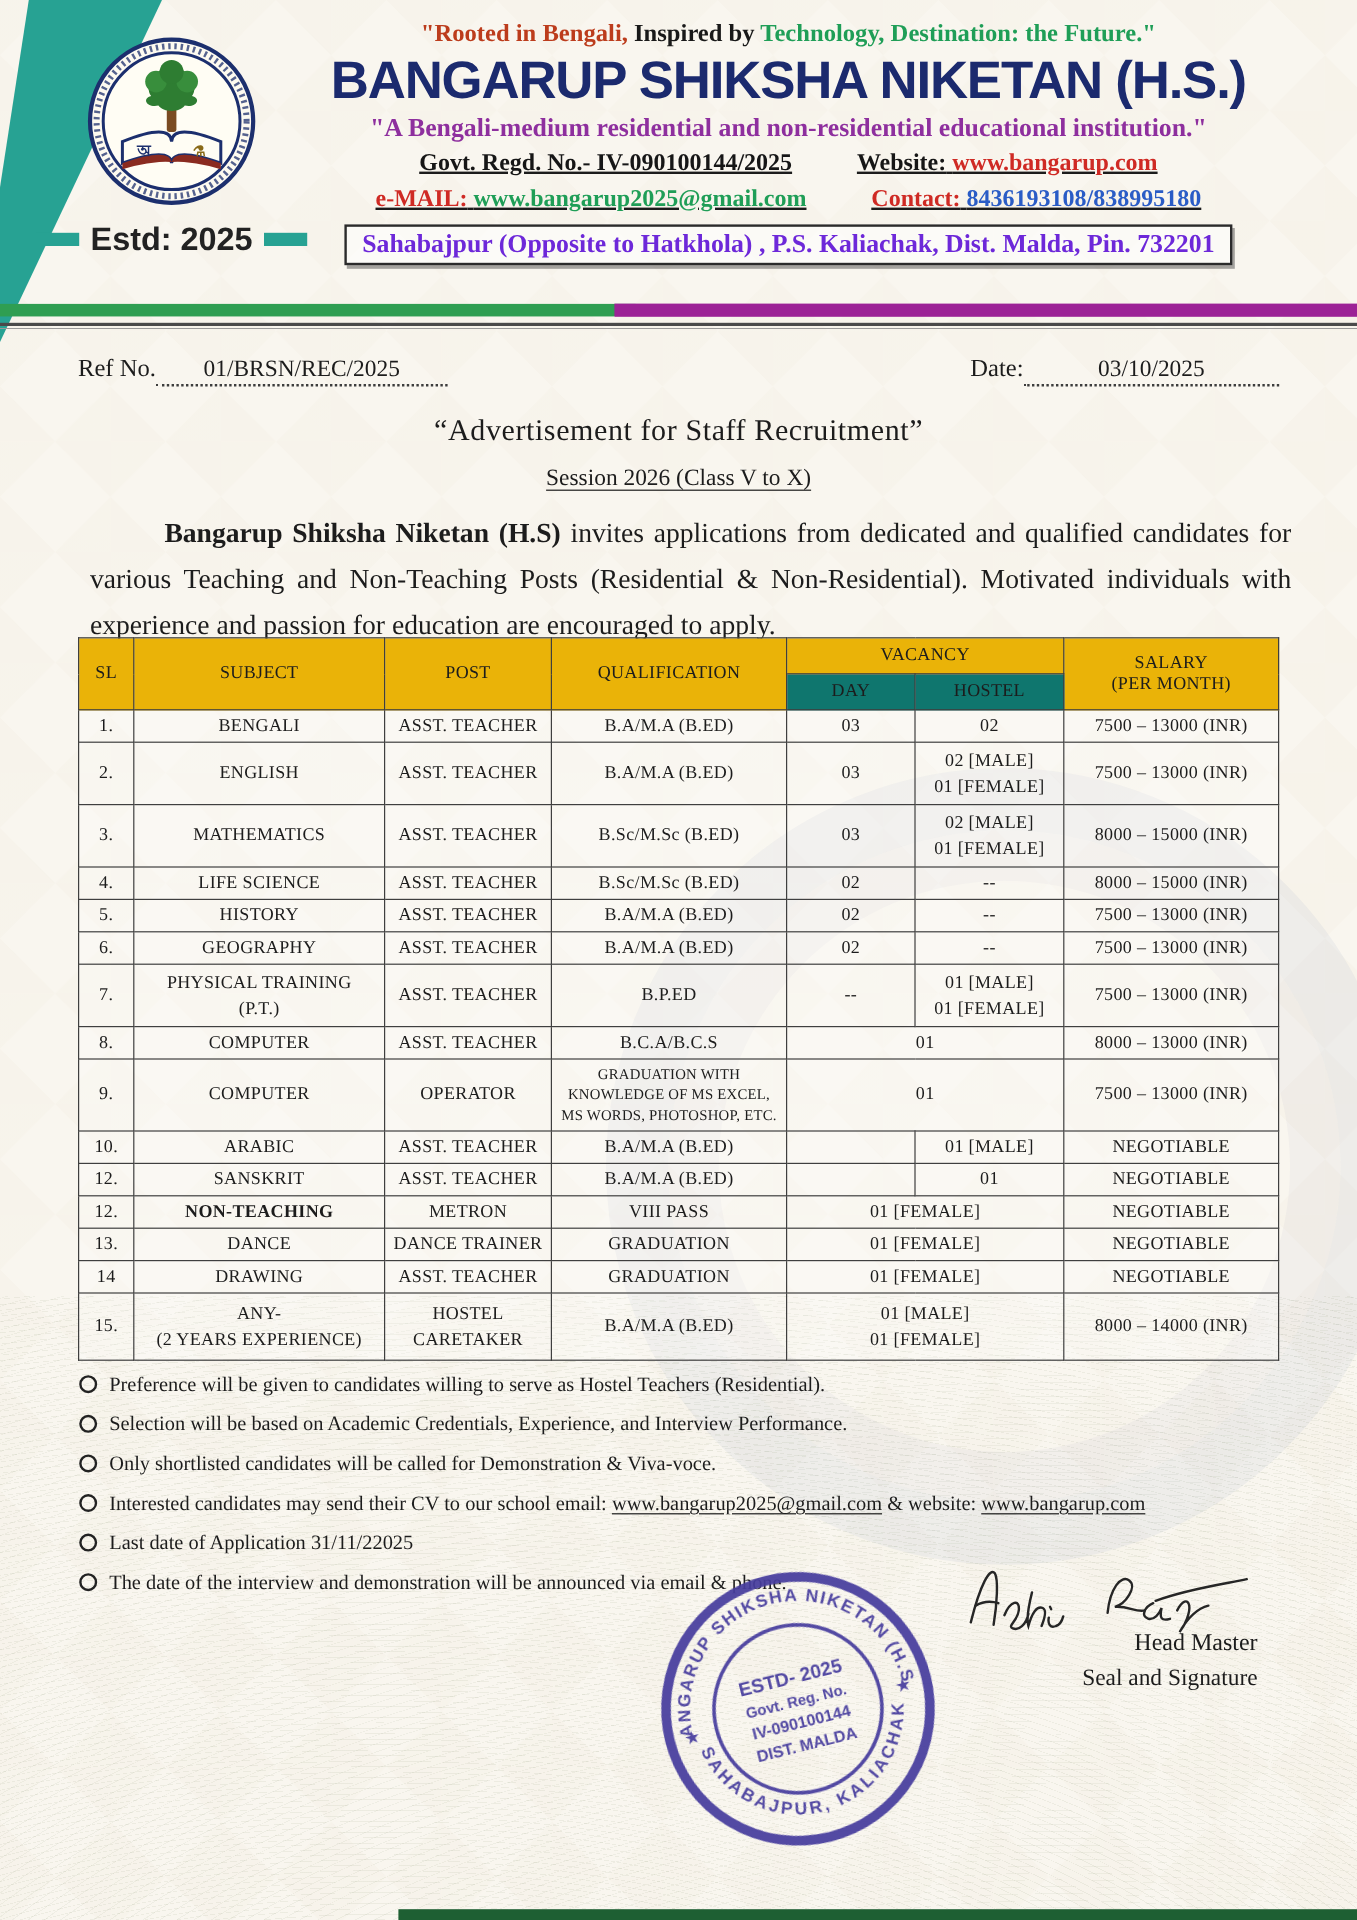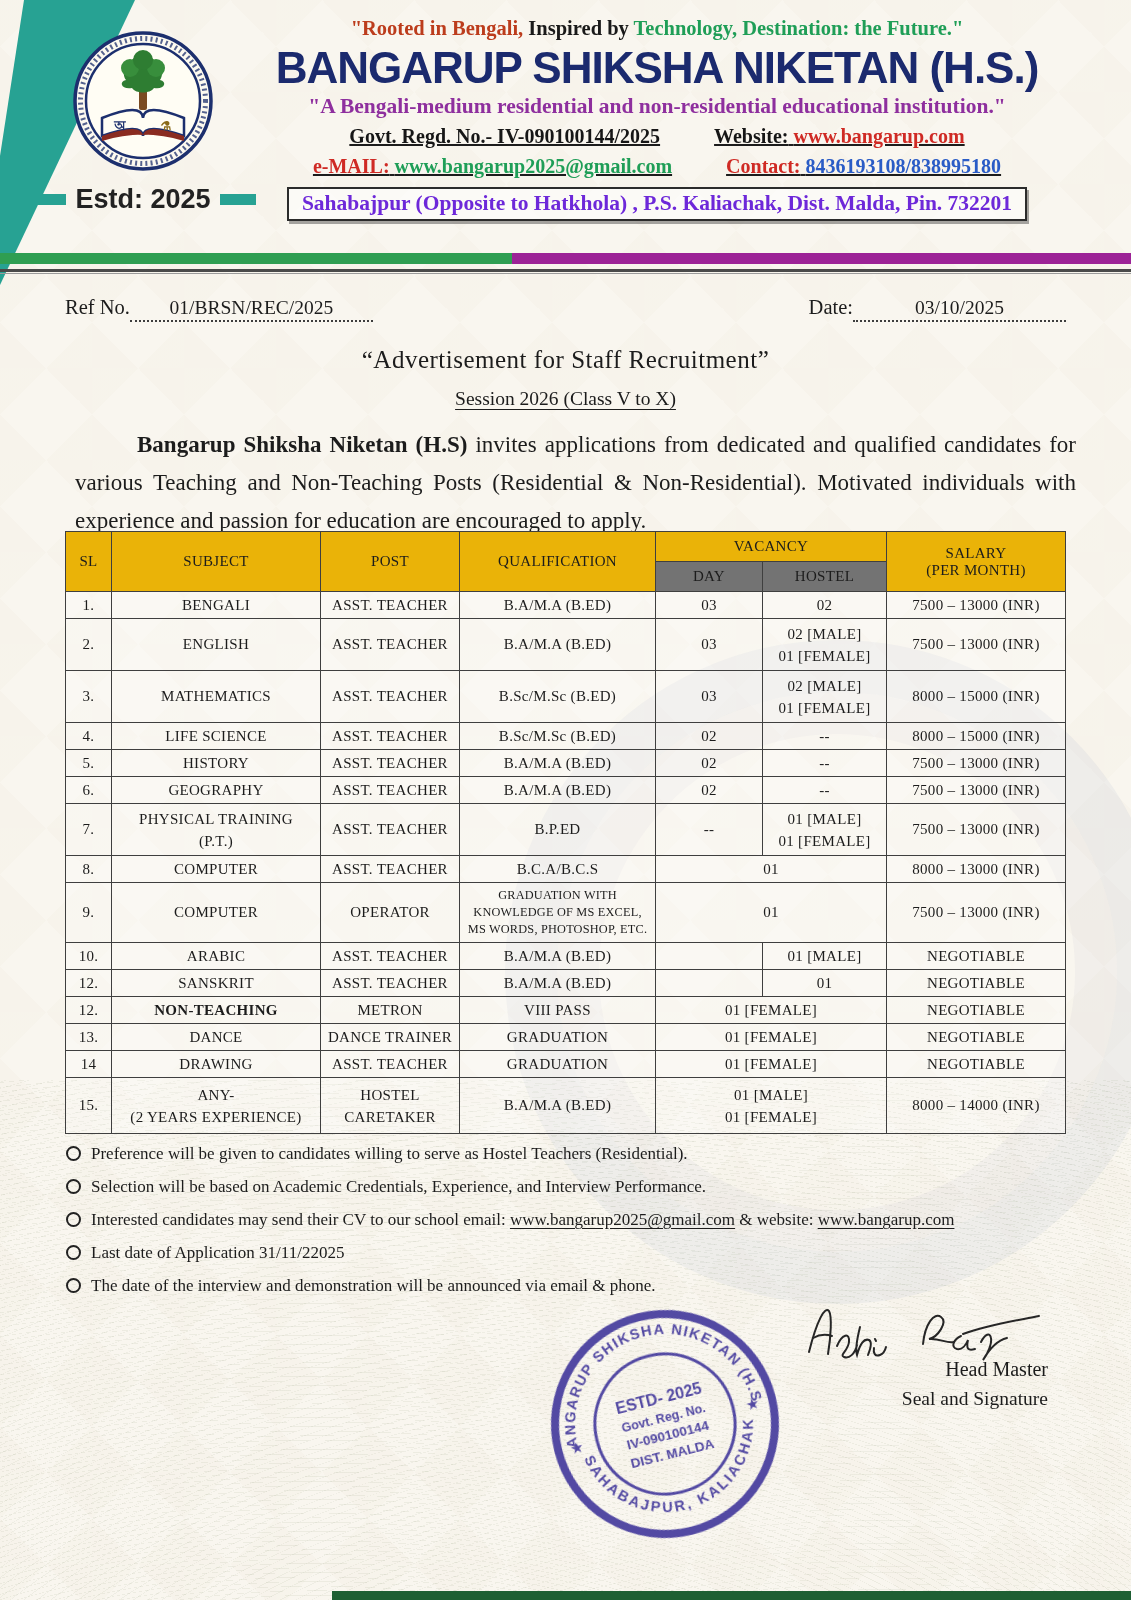--- a/index.html
+++ b/index.html
@@ -55,21 +55,21 @@
     text-decoration:underline;text-underline-offset:4px;}
 
   .intro{position:absolute;left:65px;top:416px;width:1001px;margin:10px;font-size:23px;line-height:38px;
     text-align:justify;text-indent:62px;}
 
   table.recruit{position:absolute;left:65px;top:531px;width:1001px;border-collapse:collapse;
     font-size:15px;table-layout:fixed;background:rgba(255,255,255,.25);}
   table.recruit th, table.recruit td{border:1.7px solid #3f3f3f;text-align:center;vertical-align:middle;
     padding:1px 3px;letter-spacing:.3px;}
   table.recruit thead th{background:#eab308;font-weight:normal;font-size:15px;}
-  table.recruit thead th.subhead{background:#737373;}
+  table.recruit thead th.subhead{background:#0f766e;}
   .rh1{height:27px;} .rh2{height:52px;} .rh3{height:60px;} .rh15{height:56px;}
   .two-line div{line-height:22px;}
   .small-lines div{font-size:12.3px;line-height:17px;letter-spacing:.2px;}
   .bold-cell{font-weight:bold;}
 
   ul.notes{position:absolute;left:66px;top:1142px;width:1005px;margin:0;padding:0;list-style:none;
     font-size:17px;}
   ul.notes li{display:flex;align-items:flex-start;margin-bottom:9.5px;line-height:1.38;}
   .cbul{width:11px;height:11px;border:2px solid #222;border-radius:50%;margin:4px 10px 0 0;flex:none;background:transparent;}
   .note-underline{text-decoration:underline;text-underline-offset:3px;}
@@ -348,20 +348,24 @@
   </table>
 
   <ul class="notes">
     <li>
         <span class="cbul"></span>
         <span>Preference will be given to candidates willing to serve as Hostel Teachers (Residential).</span>
       </li>
     <li>
         <span class="cbul"></span>
         <span>Selection will be based on Academic Credentials, Experience, and Interview Performance.</span>
+      </li>
+    <li>
+        <span class="cbul"></span>
+        <span>Only shortlisted candidates will be called for Demonstration &amp; Viva-voce.</span>
       </li>
     <li>
         <span class="cbul"></span>
       <span><span>Interested candidates may send their CV to our school email: </span><span class="note-underline">www.bangarup2025@gmail.com</span><span> &amp; website: </span><span class="note-underline">www.bangarup.com</span></span>
     </li>
     <li>
         <span class="cbul"></span>
         <span>Last date of Application 31/11/22025</span>
       </li>
     <li>

